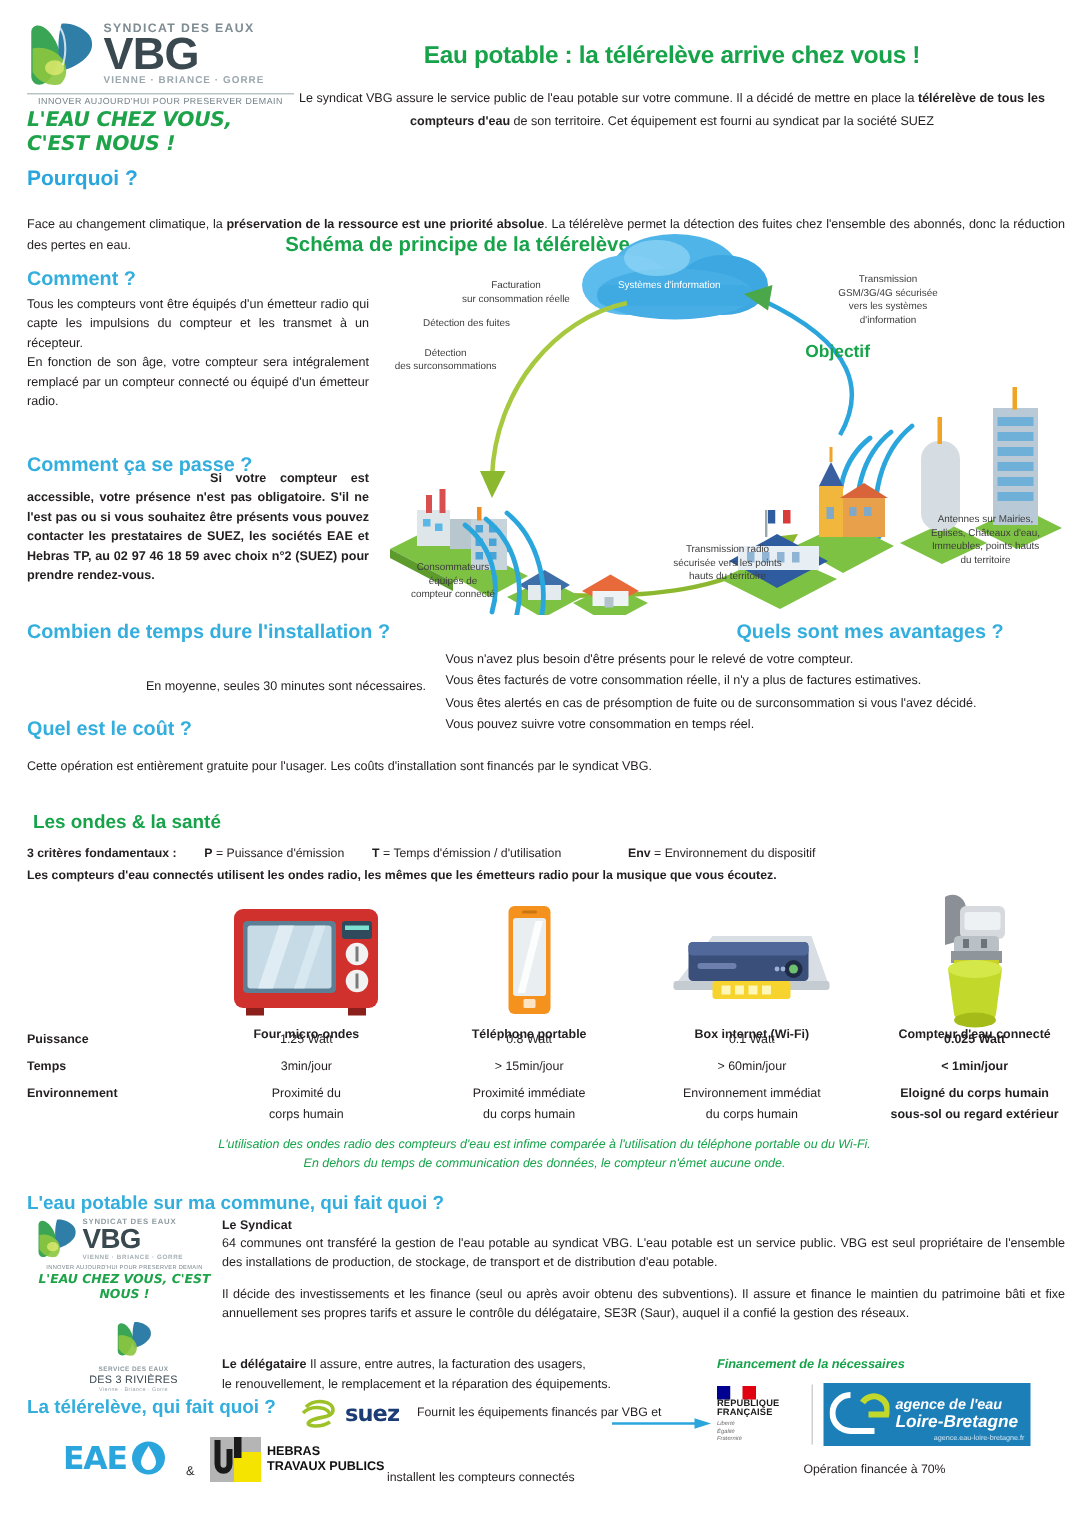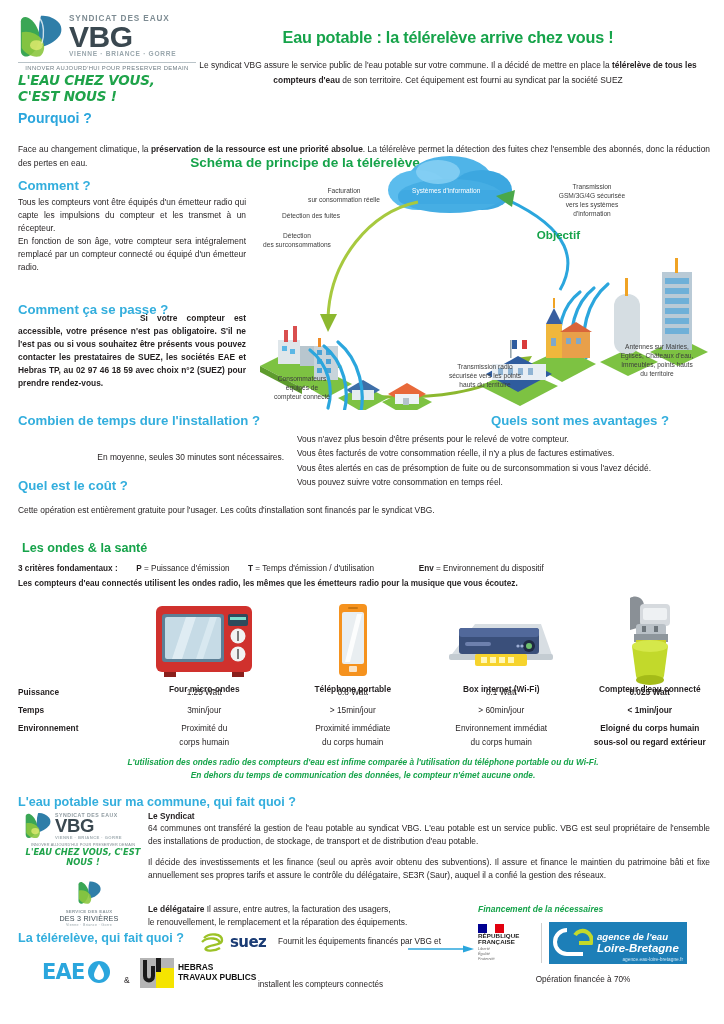--- a/index.html
+++ b/index.html
@@ -89,21 +89,21 @@
 
   .tbl-labels { position: absolute; left: 18px; top: 688px; font-size: 8.3px; font-weight: bold; line-height: 1; }
   .tbl-labels div { margin-bottom: 9.5px; }
   .tbl-vals { position: absolute; left: 130px; top: 688px; width: 594px; display: flex; }
   .tbl-vals .vcol { width: 148.5px; text-align: center; font-size: 8.3px; line-height: 1; }
   .tbl-vals .vcol div { margin-bottom: 9.5px; }
   .tbl-vals .vcol .env2 { margin-top: -3px; }
   .tbl-vals .vcol.strong { font-weight: bold; }
 
   .ondes-note { position: absolute; left: 18px; top: 756px; width: 690px; text-align: center;
-                font-size: 8.3px; font-style: italic; font-weight: bold; color: #16a34a; line-height: 1.55; }
+                font-size: 8.3px; font-style: italic; font-weight: normal; color: #16a34a; line-height: 1.55; }
 
   
   .commune-h { position: absolute; left: 18px; top: 795px; font-size: 12.6px; font-weight: bold; color: #33aedd; }
 
   .mini-vbg { position: absolute; left: 24px; top: 812px; width: 118px; }
   .mini-row { display: flex; align-items: center; gap: 3px; }
   .mini-leaf { width: 28px; height: 27px; flex: 0 0 28px; }
   .mini-sub1 { font-size: 5.2px; letter-spacing: .5px; color: #8f9ba1; font-weight: bold; }
   .mini-big { font-size: 18.5px; font-weight: bold; color: #3a4850; line-height: .9; letter-spacing: -.4px; }
   .mini-sub2 { font-size: 4.2px; letter-spacing: .4px; color: #a4afb4; font-weight: bold; }

